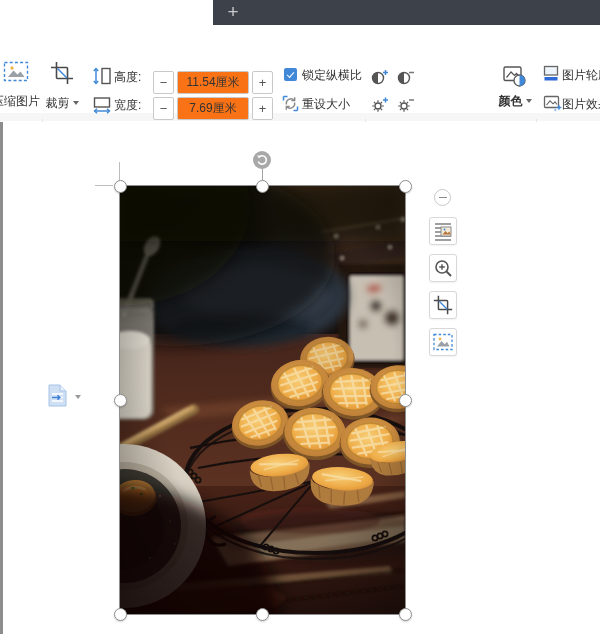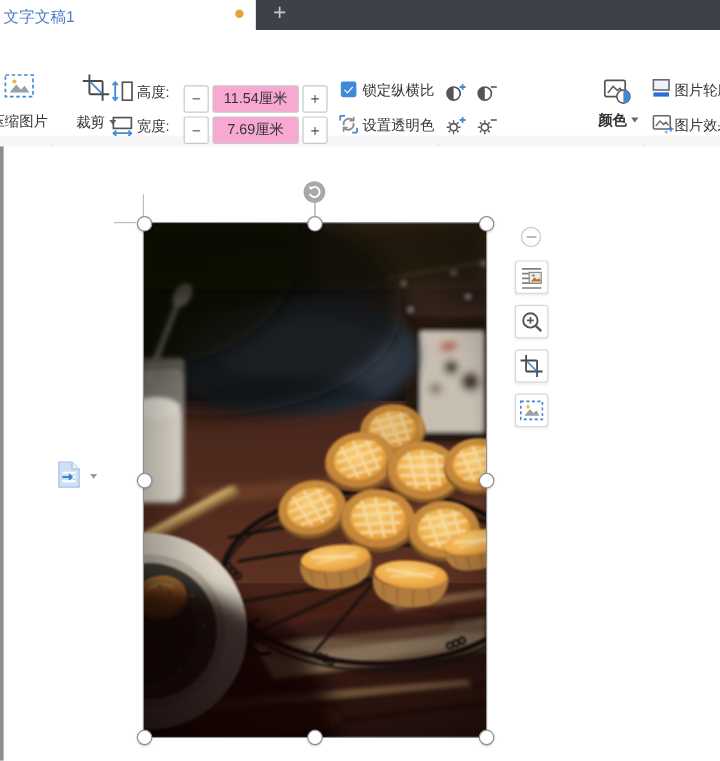--- a/index.html
+++ b/index.html
@@ -20,21 +20,21 @@
   .qat{top:31px;width:24px;height:22px;display:flex;align-items:center;justify-content:center;}
   .menu-item{top:26px;height:31px;line-height:32px;font-size:13.5px;color:#262626;white-space:nowrap;cursor:default;}
   
   #ribbon{left:0;top:57px;width:600px;height:65px;background:#fff;border-bottom:1px solid #d9d9d9;}
   #ribbon-foot{left:0;top:113px;width:600px;height:8px;background:#f6f6f6;}
   .vdiv{top:62px;width:1px;height:52px;background:#e4e4e4;}
   .big-btn{display:flex;flex-direction:column;align-items:center;justify-content:flex-start;cursor:pointer;}
   .rb-label{font-size:12px;color:#333;white-space:nowrap;}
   .stepper-btn{height:23px;width:21px;background:#fff;border:1px solid #c9c9c9;border-radius:2px;
                font-size:13px;color:#555;text-align:center;line-height:21px;box-sizing:border-box;cursor:pointer;}
-  .stepper-field{height:23px;background:#f9a8d4;border:1px solid #c9c9c9;border-radius:2px;box-sizing:border-box;
+  .stepper-field{height:23px;background:#f97316;border:1px solid #c9c9c9;border-radius:2px;box-sizing:border-box;
                  font-size:12px;color:#333;text-align:center;font-family:inherit;padding:0;}
   .caret{display:inline-block;width:0;height:0;border-left:3.5px solid transparent;
          border-right:3.5px solid transparent;border-top:4px solid #666;vertical-align:middle;margin-left:3px;}
   #lock-check{left:284px;top:68px;width:13px;height:13px;background:#4189d8;border-radius:2px;cursor:pointer;}
   #lock-check::after{content:"";position:absolute;left:3px;top:3.5px;width:6px;height:3px;
          border-left:1.8px solid #fff;border-bottom:1.8px solid #fff;transform:rotate(-48deg);}
   
   #doc{left:0;top:122px;width:600px;height:512px;background:#fff;}
   #doc-edge{left:0;top:0;width:3px;height:512px;background:#8d8d8d;}
   .mark{background:#bdbdbd;}
@@ -52,24 +52,20 @@
   #collapse-btn i{display:block;width:8px;height:1.5px;background:#8a8a8a;}
   #anchor-btn{left:48px;top:262px;width:34px;height:28px;cursor:pointer;}
   .icon-btn{cursor:pointer;display:flex;align-items:center;justify-content:center;}
 </style>
 </head>
 <body>
 <div id="app">
 
 <div class="abs" id="tabbar">
   <div class="abs" id="tab-dark"></div>
-  <div class="abs" id="tab-active">
-    <div class="abs" id="tab-title">文字文稿1</div>
-    <div class="abs" id="tab-dot"></div>
-  </div>
   <div class="abs" id="newtab">+</div>
 </div>
 
 <div class="abs" id="menubar">
   <div class="abs qat icon-btn" style="left:-9px;">
     <svg width="18" height="18" viewBox="0 0 18 18" fill="none" stroke="#5f5f5f" stroke-width="1.5">
           <path d="M-3 3h12v12H-3"></path>
         </svg>
   </div>
   <div class="abs qat icon-btn" style="left:9px;">
@@ -137,21 +133,21 @@
     <svg width="28" height="24" viewBox="0 0 28 24">
       <rect x="2.5" y="2.5" width="23" height="18" fill="#fff" stroke="#4189d8" stroke-width="1.4" stroke-dasharray="3 2.2"></rect>
       <path d="M6 17l5.5-6.5 4 4 3-3 4 5.5z" fill="#9aa0a6"></path>
       <circle cx="10" cy="8" r="1.7" fill="#f0b74a"></circle>
     </svg>
     <span class="rb-label" style="margin-top:9px;">压缩图片</span>
   </div>
 
   <div class="abs vdiv" style="left:42px;"></div>
 
-  <div class="abs big-btn" style="left:58px;top:4px;width:44px;">
+  <div class="abs big-btn" style="left:40px;top:4px;width:44px;">
     <svg width="24" height="24" viewBox="0 0 24 24" fill="none">
       <path d="M6.5 1v15.5a1 1 0 0 0 1 1H23" stroke="#4a4a4a" stroke-width="1.6"></path>
       <path d="M1 6.5h15.5a1 1 0 0 1 1 1V23" stroke="#4a4a4a" stroke-width="1.6"></path>
       <path d="M7.5 7.5 17 17" stroke="#4189d8" stroke-width="1.5"></path>
     </svg>
     <span style="margin-top:8px;white-space:nowrap;"><span class="rb-label">裁剪</span><i class="caret"></i></span>
   </div>
 
   <div class="abs icon-btn" style="left:92px;top:9px;">
     <svg width="20" height="20" viewBox="0 0 20 20" fill="none">
@@ -179,21 +175,21 @@
 
   <div class="abs" id="lock-check" style="top:11px;"></div>
   <div class="abs rb-label" style="left:302px;top:9px;height:18px;line-height:18px;">锁定纵横比</div>
   <div class="abs icon-btn" style="left:282px;top:38px;">
     <svg width="17" height="17" viewBox="0 0 17 17" fill="none">
           <path d="M1.5 1.5h4M1.5 1.5v4M15.5 15.5h-4M15.5 15.5v-4" stroke="#4189d8" stroke-width="1.5"></path>
           <path d="M4.5 9.5a4.5 4.5 0 0 1 7.8-4M12.5 7.5a4.5 4.5 0 0 1-7.8 4" stroke="#8a8a8a" stroke-width="1.5"></path>
           <path d="M12.7 2.2v3.4H9.3M4.3 14.8v-3.4h3.4" stroke="#8a8a8a" stroke-width="1.4"></path>
         </svg>
   </div>
-  <div class="abs rb-label" style="left:302px;top:38px;height:18px;line-height:18px;">设置透明色</div>
+  <div class="abs rb-label" style="left:302px;top:38px;height:18px;line-height:18px;">重设大小</div>
 
   <div class="abs vdiv" style="left:365px;"></div>
 
   <div class="abs icon-btn" style="left:369px;top:10px;width:22px;height:20px;">
     <svg width="20" height="18" viewBox="0 0 20 18" fill="none">
           <circle cx="8" cy="10" r="5.5" stroke="#555" stroke-width="1.4"></circle>
           <path d="M8 4.5a5.5 5.5 0 0 0 0 11z" fill="#555"></path>
           <path d="M15.5 2v5M13 4.5h5" stroke="#4189d8" stroke-width="1.5"></path>
         </svg>
   </div>

